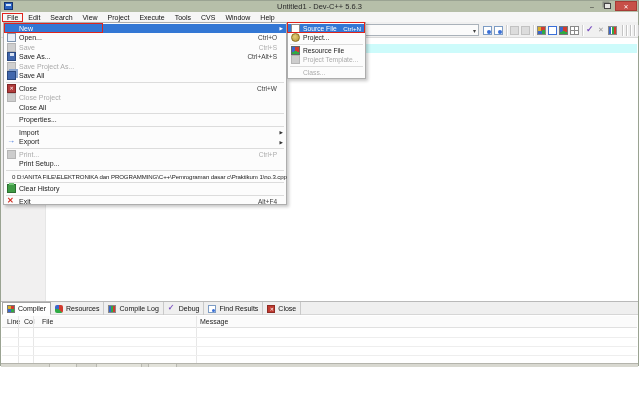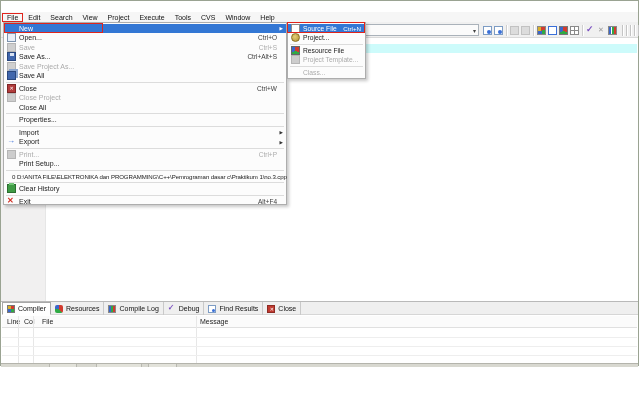--- a/index.html
+++ b/index.html
@@ -130,20 +130,27 @@
   .ann { position:absolute; border:1px solid #e0241c; z-index:20; pointer-events:none; }
   .ann-new { left:3px; top:21.5px; width:99px; height:10.5px; }
   .ann-src { left:286px; top:21px; width:78px; height:11px; }
 </style>
 </head>
 <body>
 
 <div class="screen">
   <div class="window">
 
+    <div class="titlebar">
+      <div class="appicon"></div>
+      <div class="title-text">Untitled1 - Dev-C++ 5.6.3</div>
+      <div class="winbtn btn-min"></div>
+      <div class="winbtn btn-max"></div>
+      <div class="winbtn btn-close"></div>
+    </div>
 
     <div class="menubar">
       <div class="mbitem first">File</div>
       <div class="mbitem">Edit</div>
       <div class="mbitem">Search</div>
       <div class="mbitem">View</div>
       <div class="mbitem">Project</div>
       <div class="mbitem">Execute</div>
       <div class="mbitem">Tools</div>
       <div class="mbitem">CVS</div>

